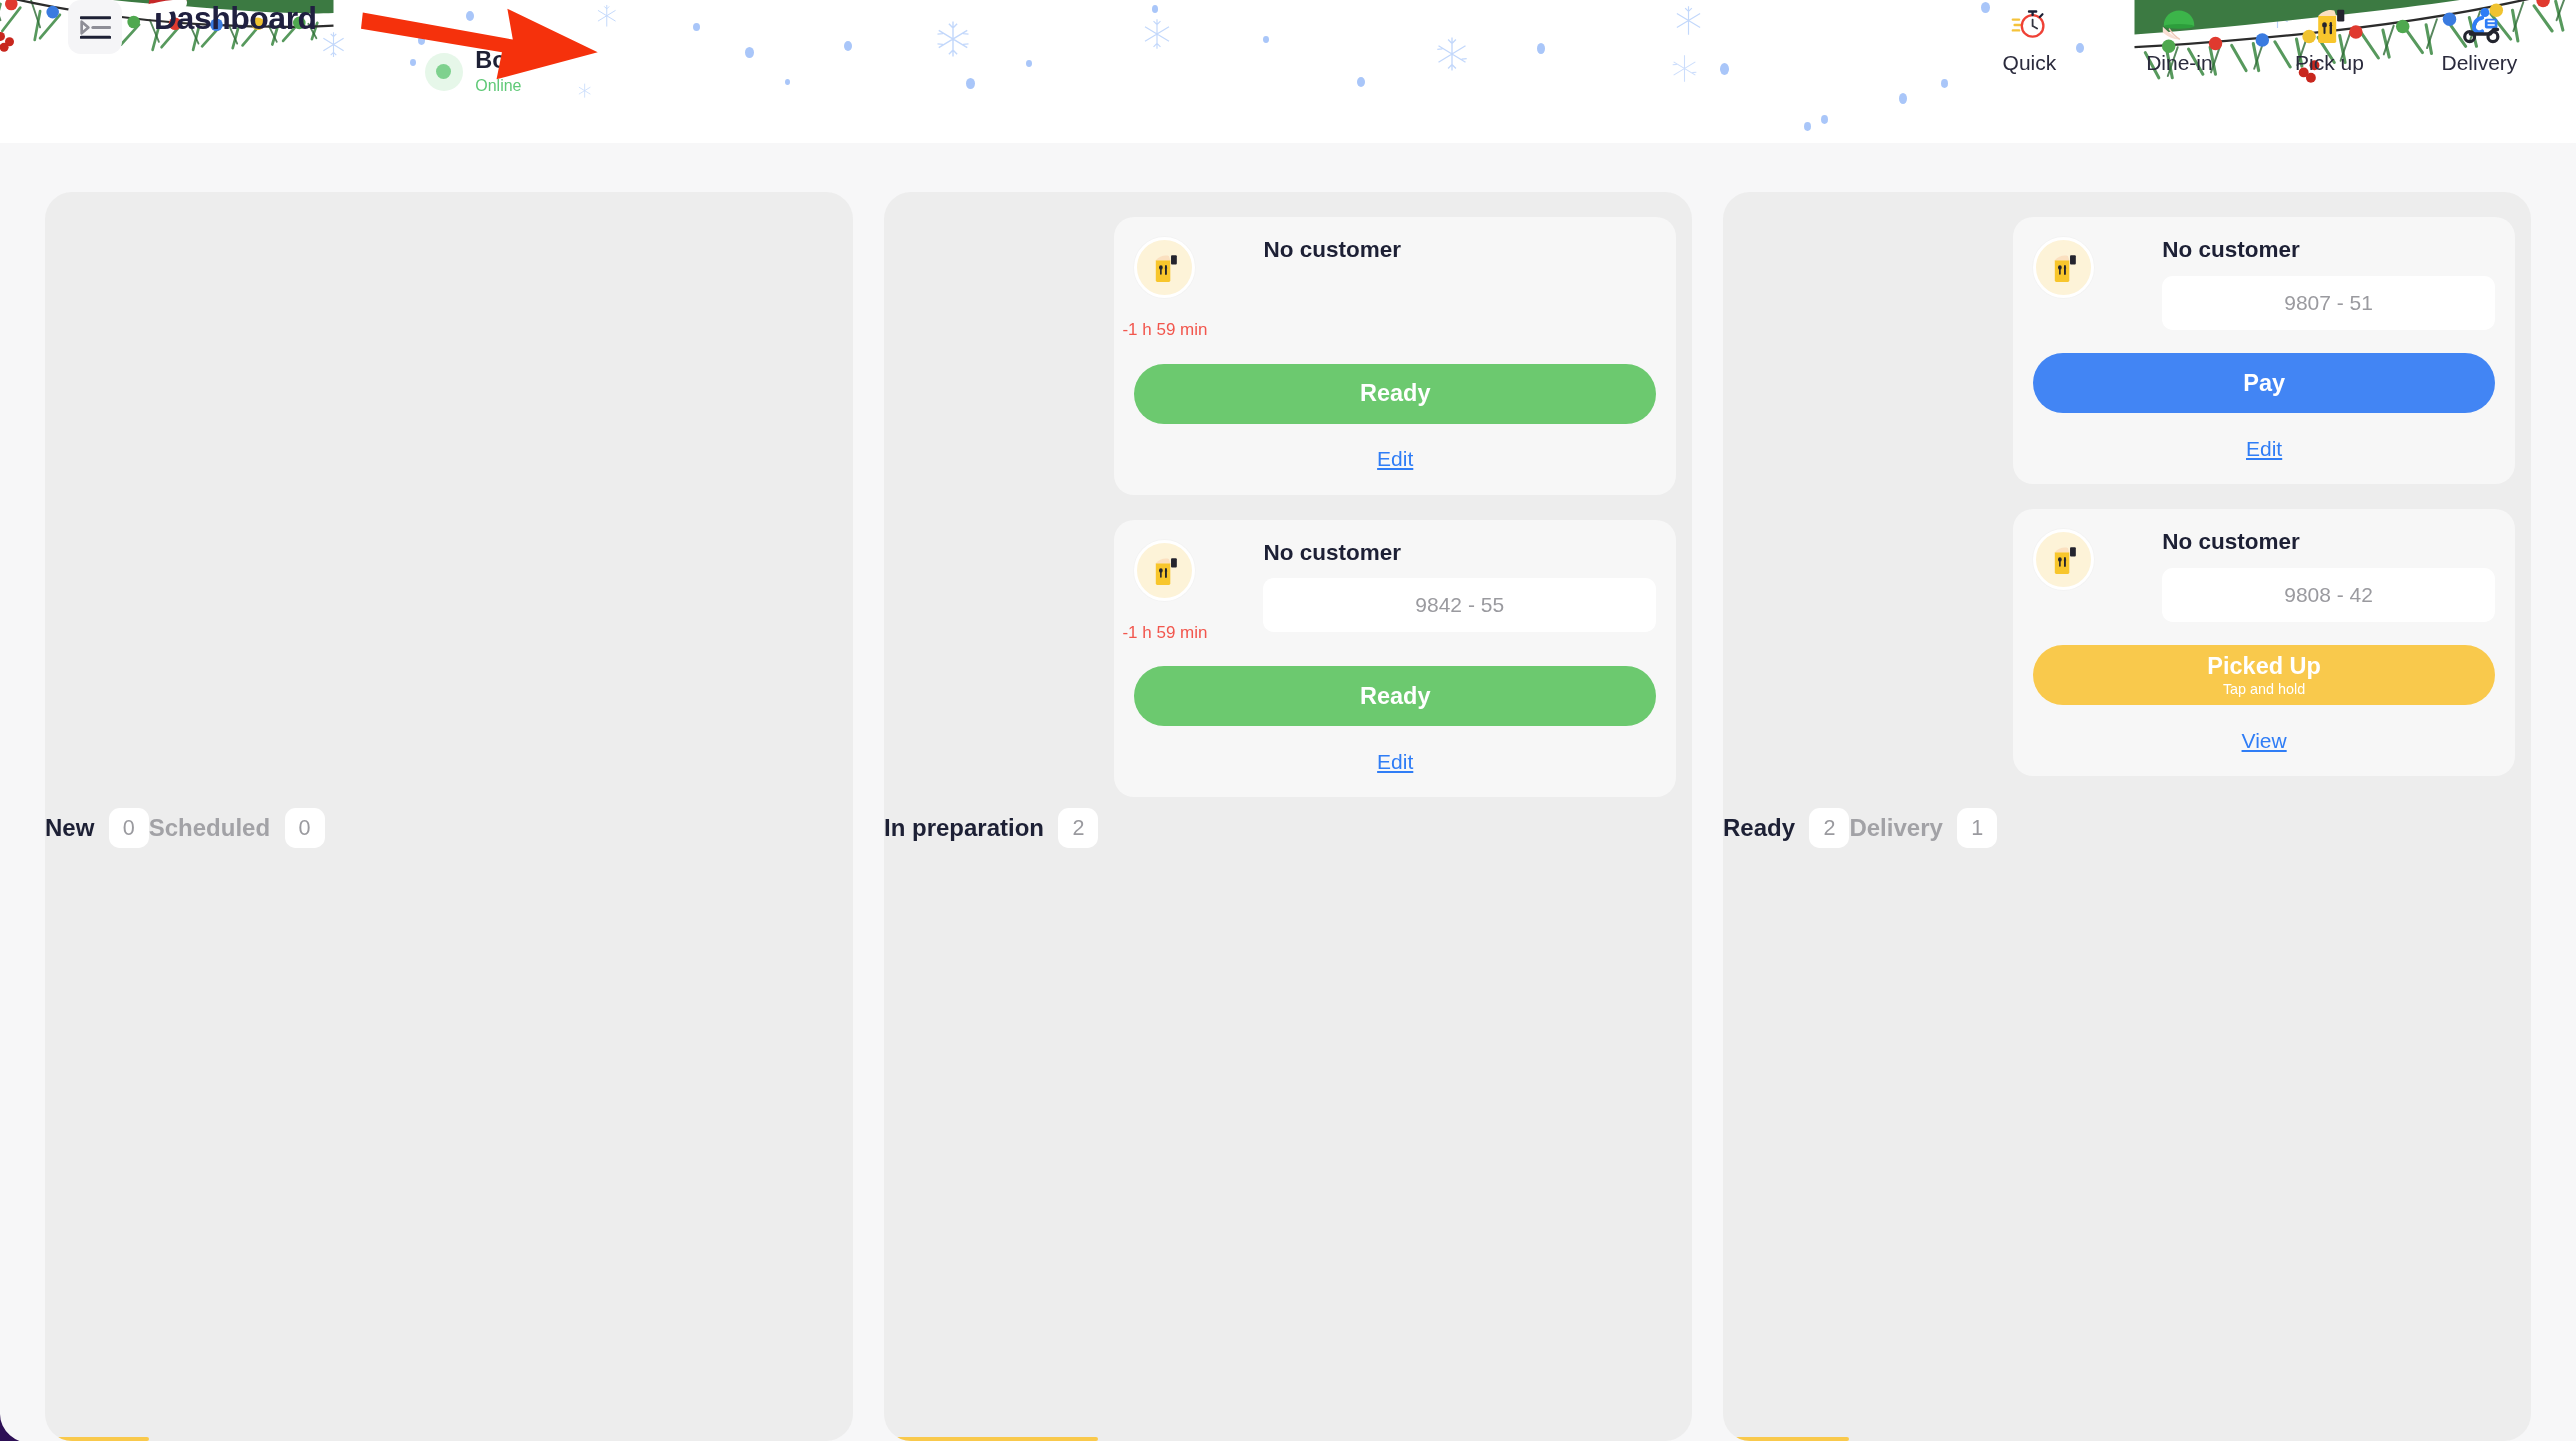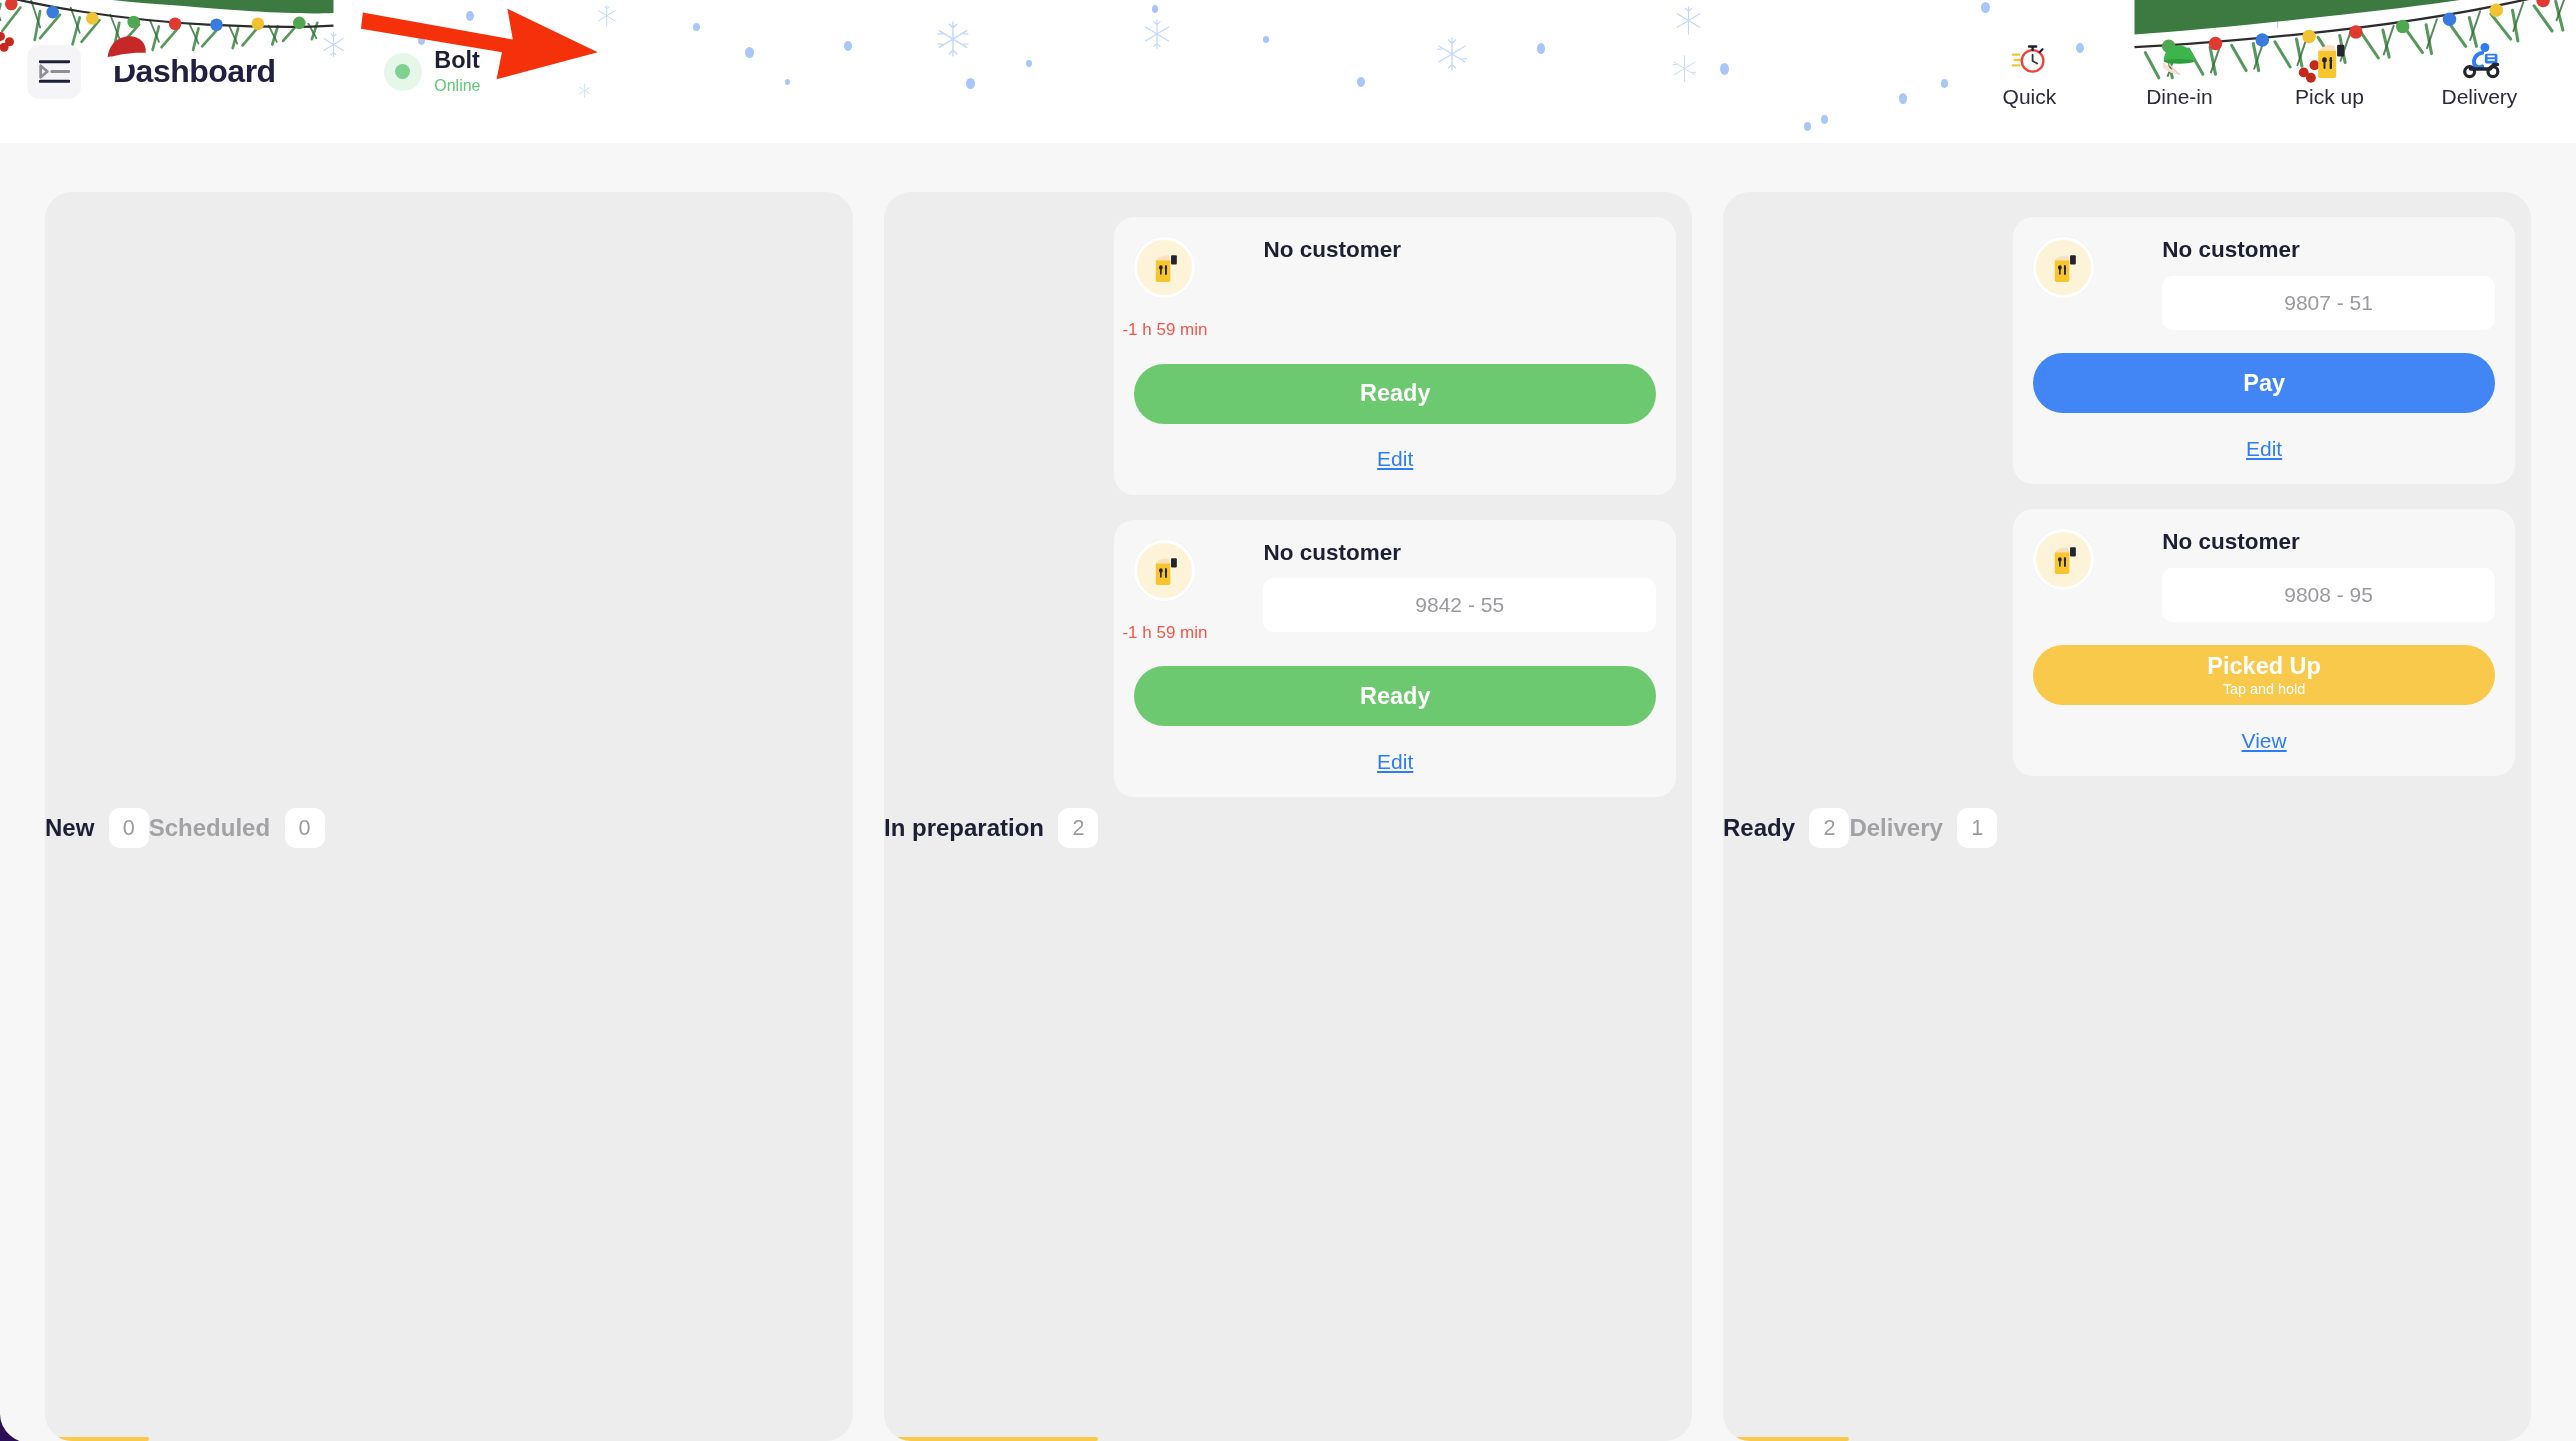--- a/index.html
+++ b/index.html
@@ -13,22 +13,22 @@
   
   .header {
     position: relative;
     width: 2576px; height: 143px;
     background: #ffffff;
     overflow: hidden;
     z-index: 5;
   }
   .header-inner {
     position: relative; z-index: 3;
-    display: flex; align-items: center;
-    height: 143px; padding: 0 0 0 27px;
+    display: flex; 
+    height: 143px; padding: 0 0 0 27px; margin-left: 41px;
   }
 
   
   .garland {
     position: absolute; top: -5.4px; z-index: 2;
     pointer-events: none;
   }
   .garland-left  { left: -27px; }
   .garland-right { right: -9px; transform: scaleX(-1); }
 
@@ -578,21 +578,21 @@
                 <rect x="29" y="4" width="8" height="13" rx="1.4" fill="#24242e"></rect>
                 <path d="M15 19 v11 M15 19 c-2 0 -2 4 0 4 M15 19 c2 0 2 4 0 4" stroke="#24242e" stroke-width="2.2" fill="none" stroke-linecap="round"></path>
                 <path d="M22 19 v11" stroke="#24242e" stroke-width="2.6" stroke-linecap="round"></path>
                 <path d="M22 19 l-2 3 h4 Z" fill="#24242e"></path>
               </svg>
             </div>
             <div class="timer hidden"></div>
           </div>
           <div class="card-main">
             <div class="cust-name">No customer</div>
-            <div class="order-id-field">9808 - 95</div>
+            <div class="order-id-field">9808 - 42</div>
           </div>
         </div>
         <button class="action-btn btn-yellow">
           <span>Picked Up</span>
           <span class="sub">Tap and hold</span>
         </button>
         <div class="link-row">
           <span class="card-link">View</span>
         </div>
       </div>

